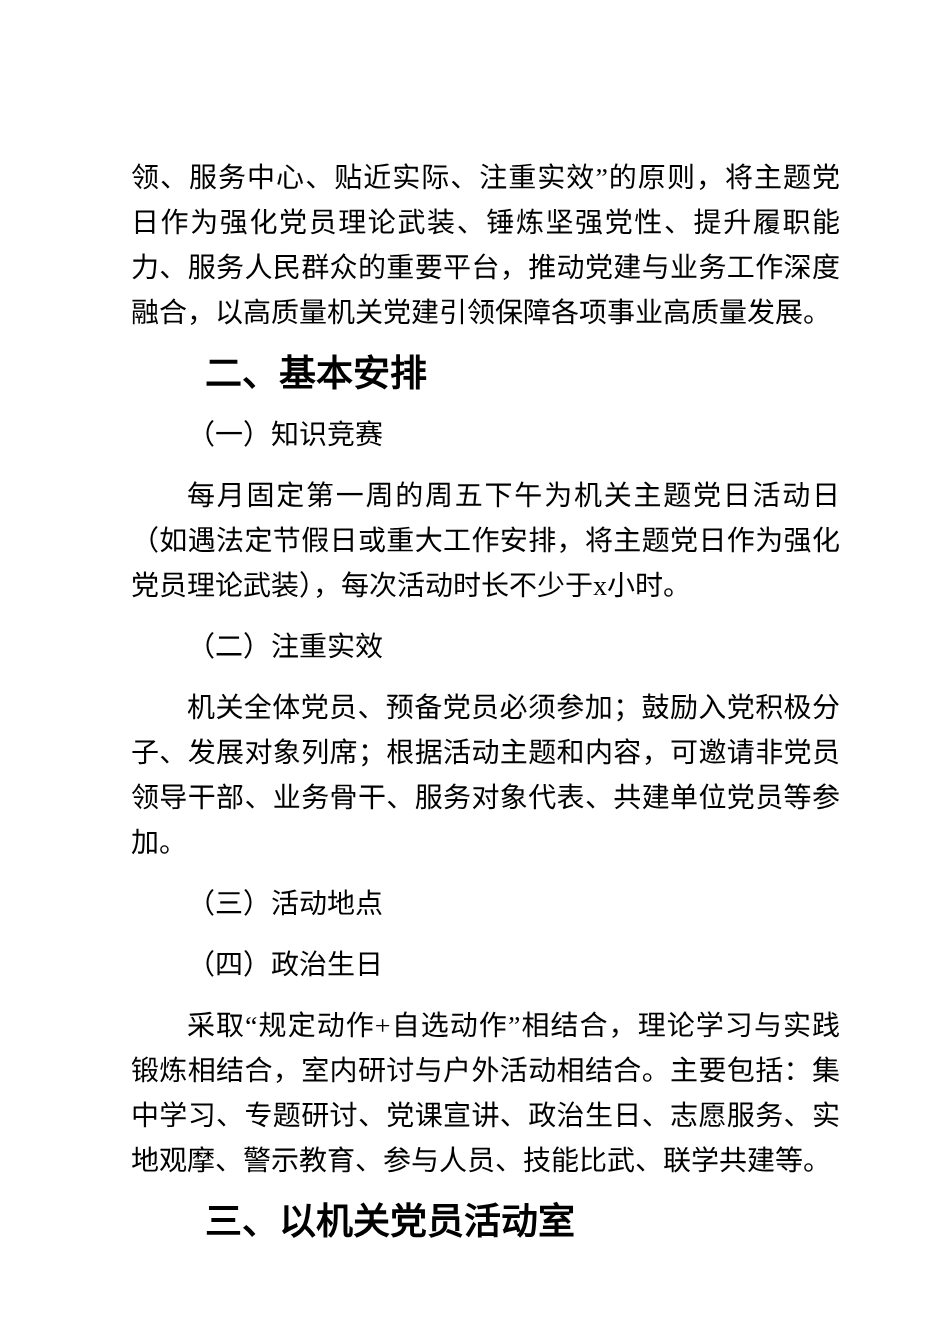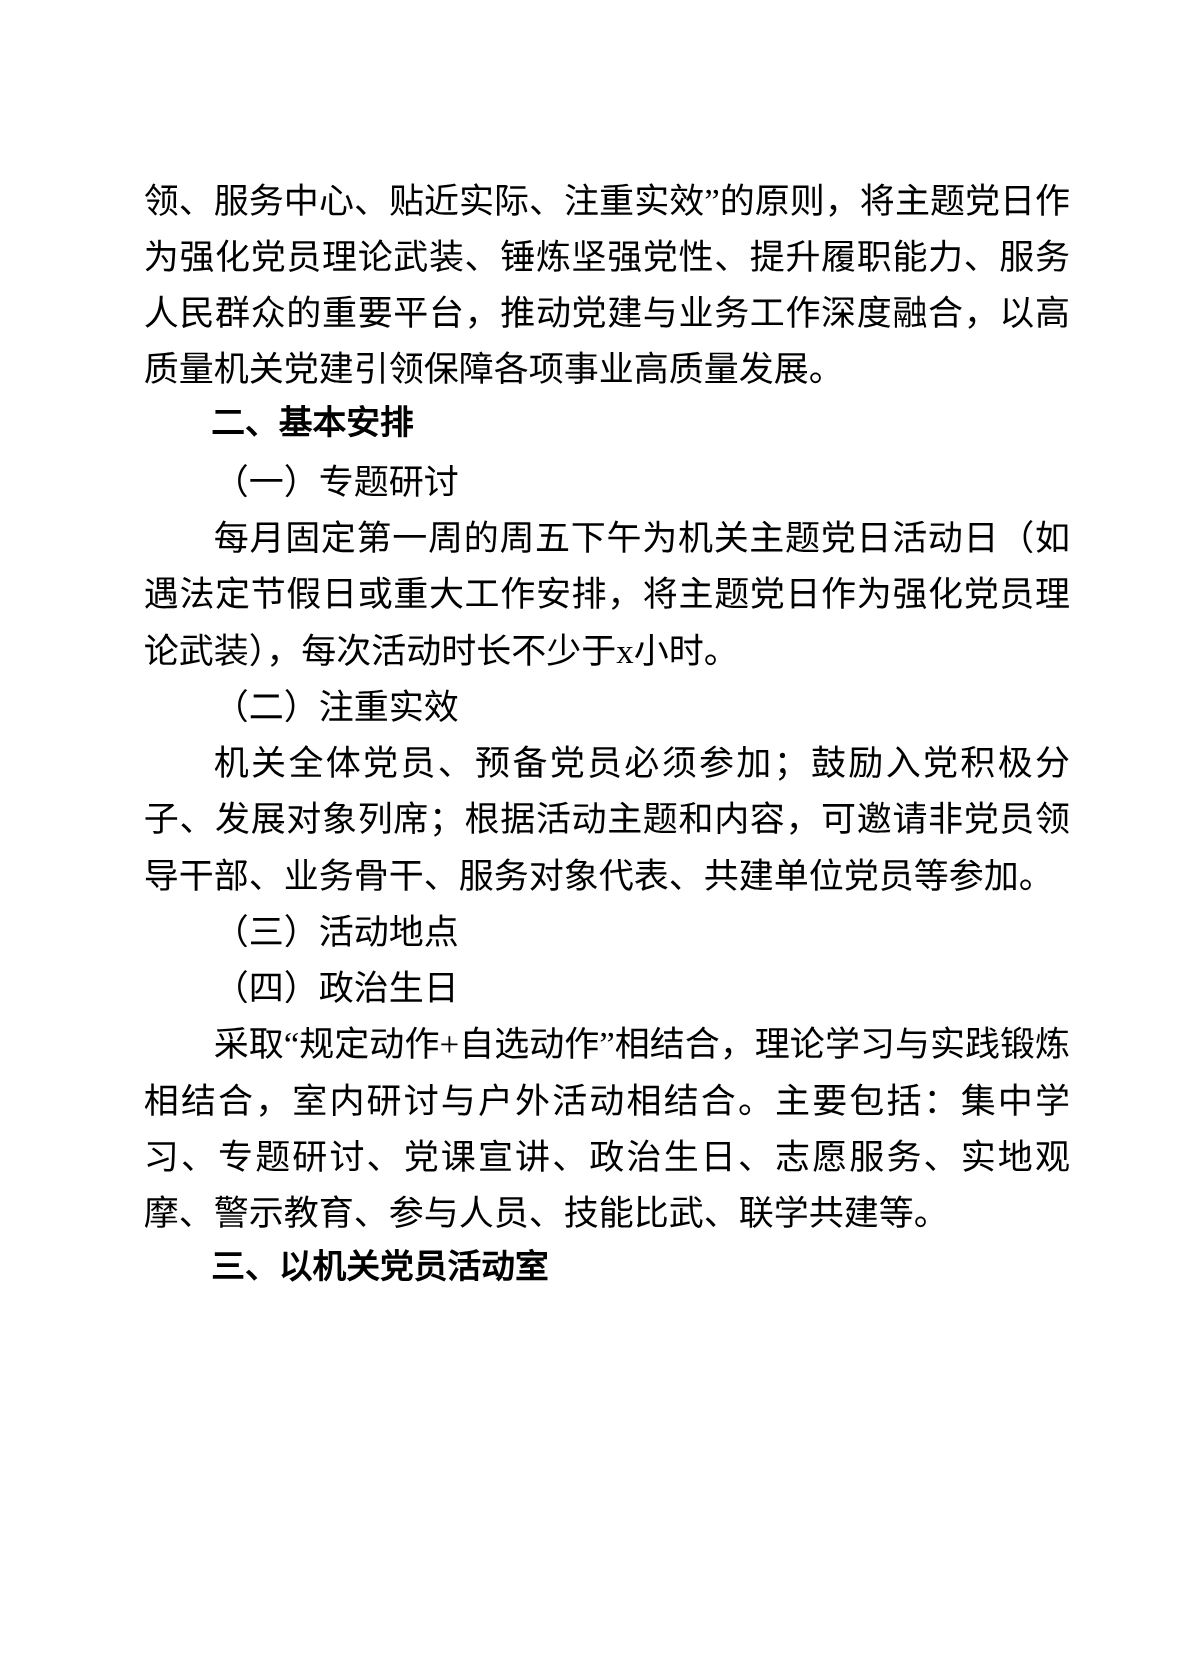--- a/index.html
+++ b/index.html
@@ -14,55 +14,55 @@
     background: #ffffff;
     overflow: hidden;
   }
   .content {
     position: absolute;
     left: 115px;
     top: 139px;
     width: 741px;
   }
   .para, .heading, .subheading {
-    margin: 0;
+    margin: 16px;
     padding: 0;
     color: #000000;
     font-size: 28px;
     line-height: 45px;
   }
   .para {
     font-family: "Liberation Serif", serif;
     text-align: justify;
     text-justify: inter-ideograph;
     text-indent: 2em;
   }
   .para.continuation {
     text-indent: 0;
   }
   .heading {
-    font-family: Liberation Mono, monospace;
+    font-family: Liberation Serif, serif;
     font-weight: 700;
-    font-size: 27px;
+    font-size: 37px;
     text-indent: 2em;
   }
   .subheading {
     font-family: "Liberation Serif", serif;
     font-weight: 400;
     text-indent: 2em;
   }
 </style>
 </head>
 <body>
 
 <div class="page">
   <div class="content">
     <p class="para continuation">领、服务中心、贴近实际、注重实效”的原则，将主题党日作为强化党员理论武装、锤炼坚强党性、提升履职能力、服务人民群众的重要平台，推动党建与业务工作深度融合，以高质量机关党建引领保障各项事业高质量发展。</p>
     <p class="heading">二、基本安排</p>
-    <p class="subheading">（一）专题研讨</p>
+    <p class="subheading">（一）知识竞赛</p>
     <p class="para">每月固定第一周的周五下午为机关主题党日活动日（如遇法定节假日或重大工作安排，将主题党日作为强化党员理论武装），每次活动时长不少于x小时。</p>
     <p class="subheading">（二）注重实效</p>
     <p class="para">机关全体党员、预备党员必须参加；鼓励入党积极分子、发展对象列席；根据活动主题和内容，可邀请非党员领导干部、业务骨干、服务对象代表、共建单位党员等参加。</p>
     <p class="subheading">（三）活动地点</p>
     <p class="subheading">（四）政治生日</p>
     <p class="para">采取“规定动作+自选动作”相结合，理论学习与实践锻炼相结合，室内研讨与户外活动相结合。主要包括：集中学习、专题研讨、党课宣讲、政治生日、志愿服务、实地观摩、警示教育、参与人员、技能比武、联学共建等。</p>
     <p class="heading">三、以机关党员活动室</p>
   </div>
 </div>
 

